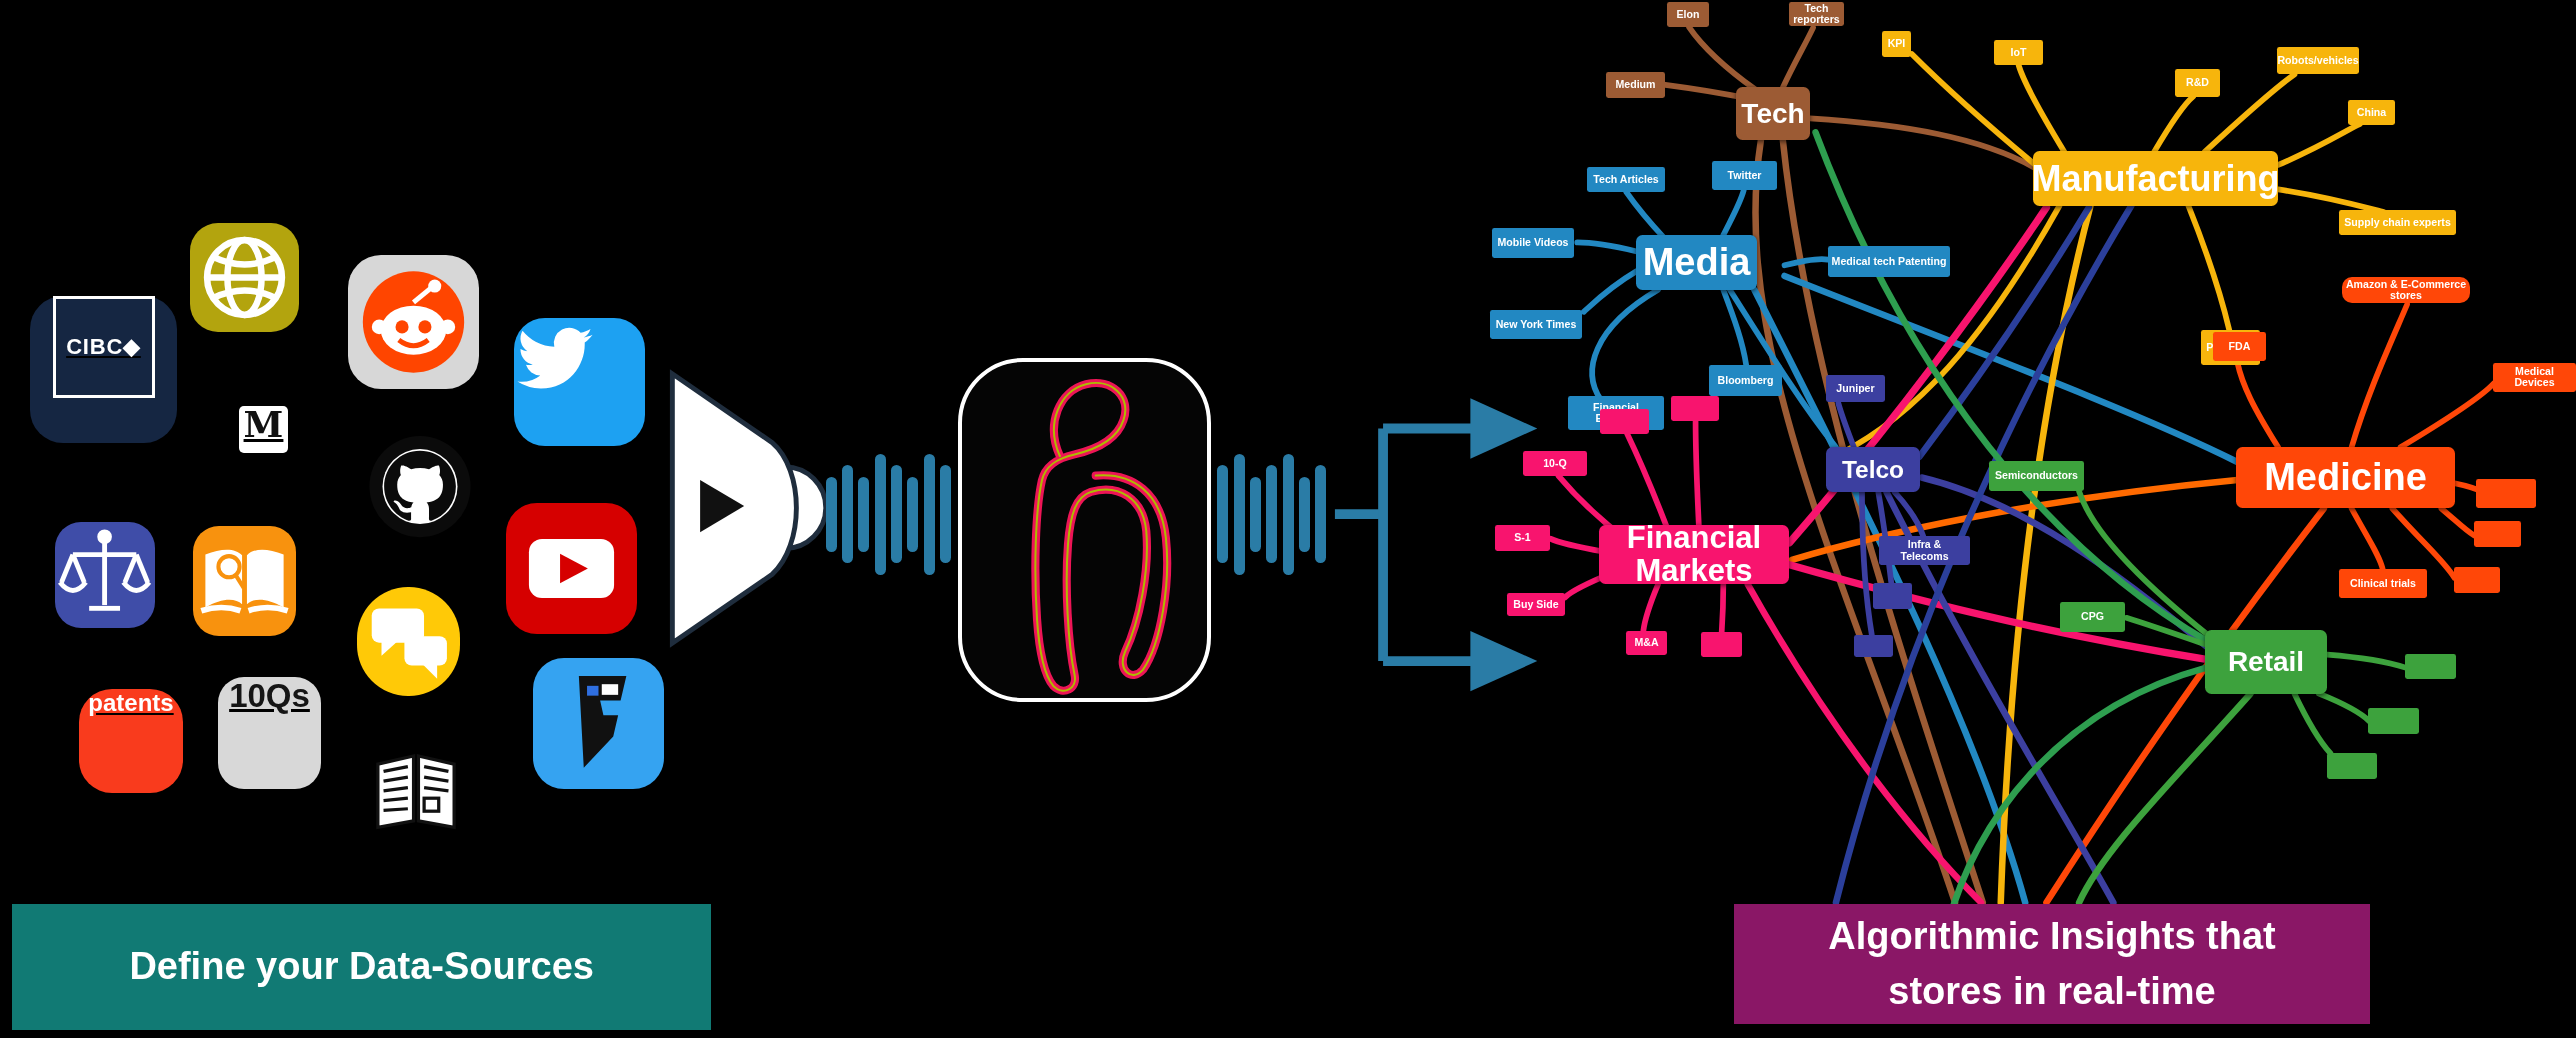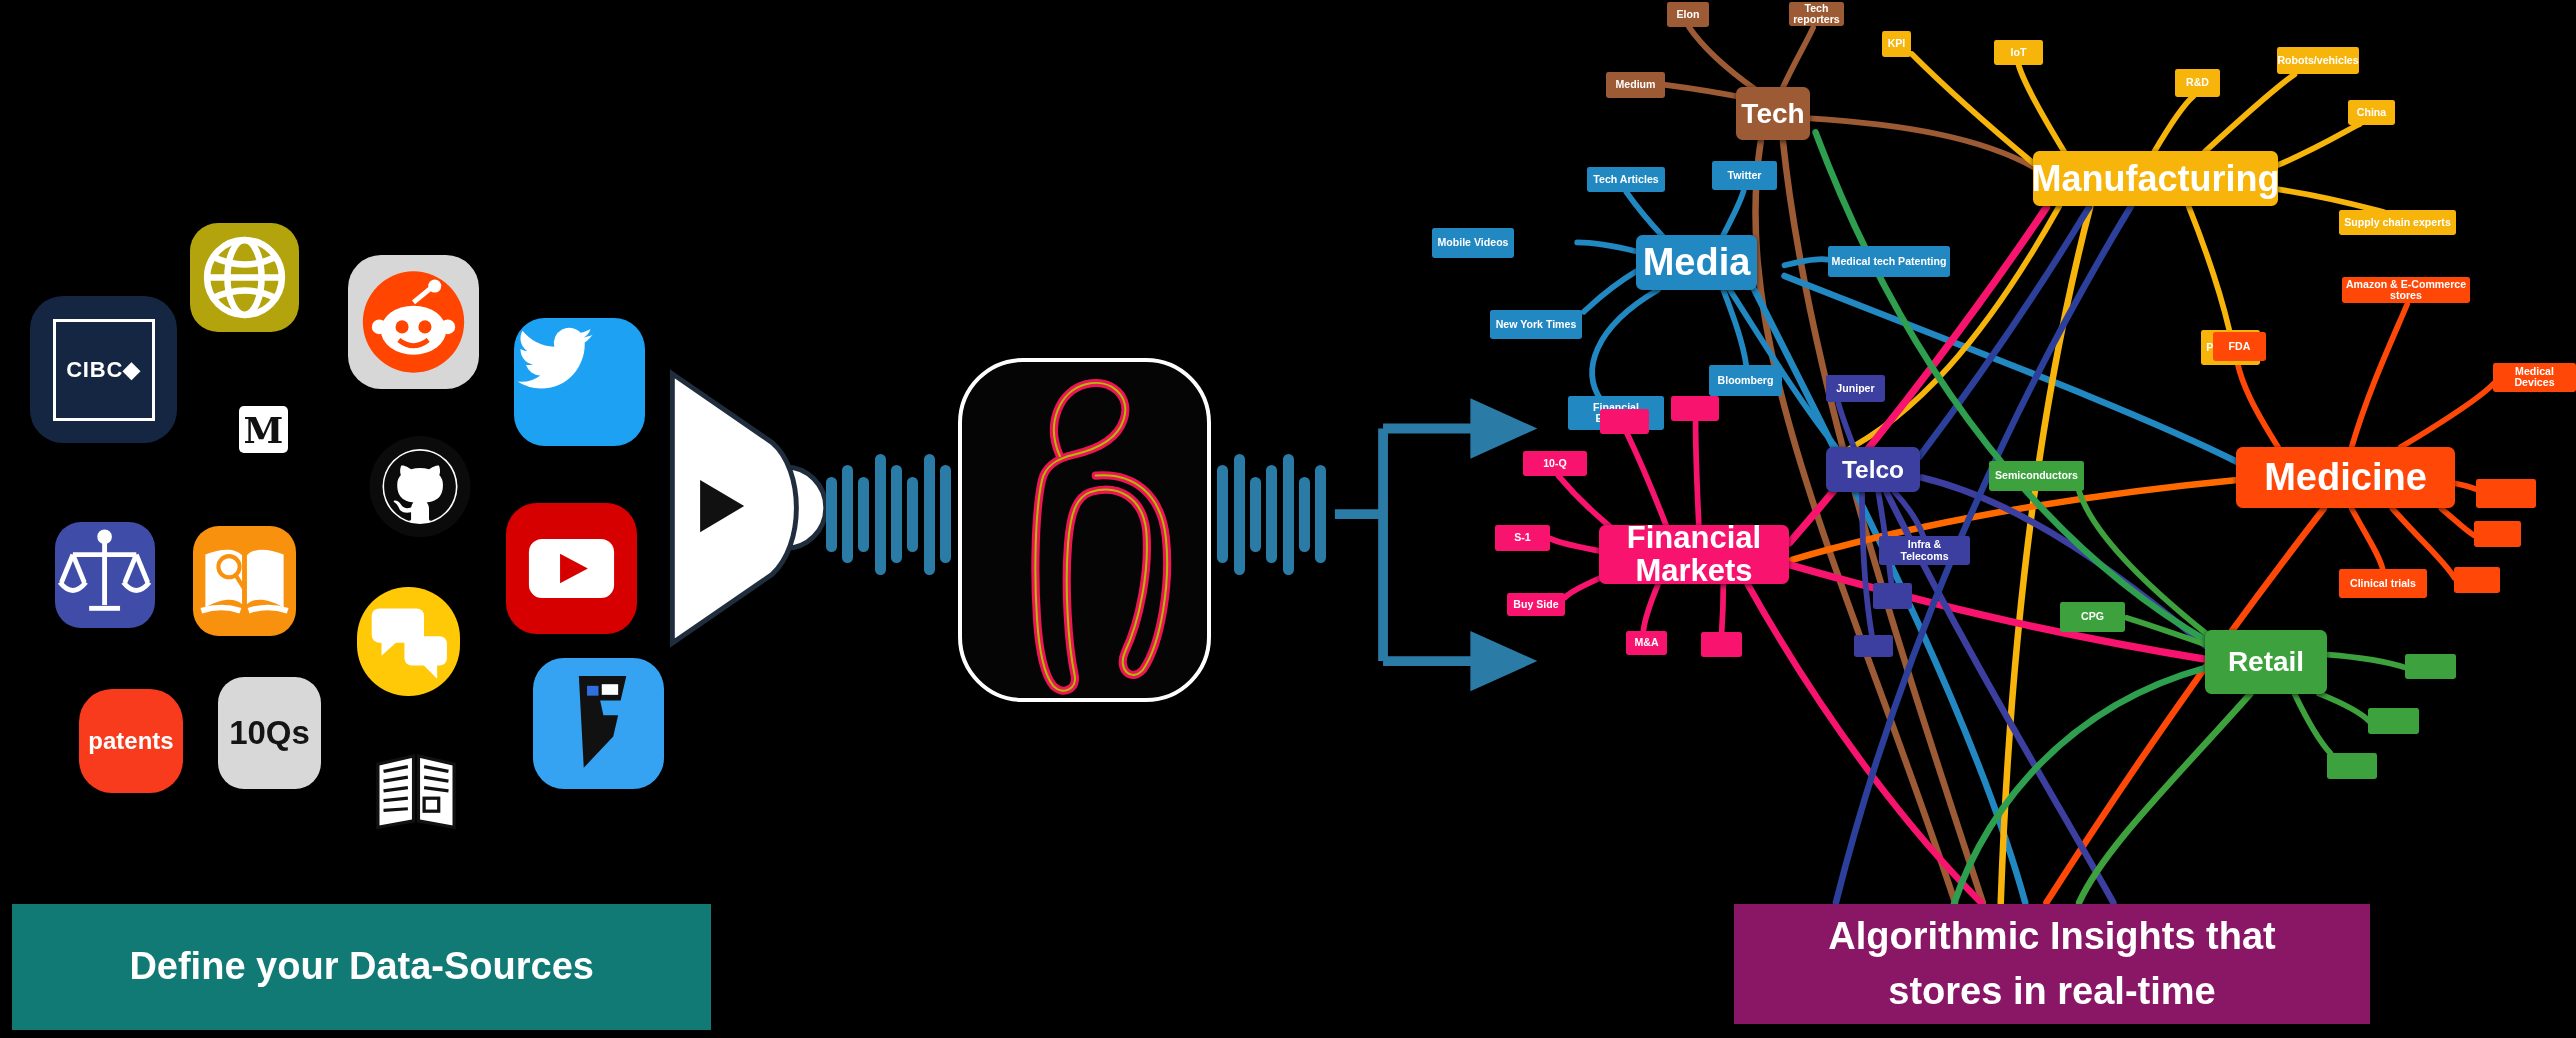--- a/index.html
+++ b/index.html
@@ -1,19 +1,19 @@
 <!DOCTYPE html>
 <html style="font-size:13px"><head>
 <meta charset="utf-8">
 <style>
   html,body{margin:0;padding:0;background:#000;}
   #stage{position:relative;width:2576px;height:1039px;background:#000;overflow:hidden;
          font-family:"Liberation Sans",sans-serif;}
   .abs{position:absolute;}
-  .icon{position:absolute;display:flex;align-items:center;justify-content:center;box-sizing:border-box;}
+  .icon{position:absolute;display:flex;align-items:flex-start;justify-content:center;box-sizing:border-box;text-decoration:underline;}
   .node{position:absolute;color:#fff;display:flex;align-items:center;justify-content:center;
         text-align:center;font-weight:bold;box-sizing:border-box;border-radius:3.3px;
         line-height:1.05;padding:1.6px 3.3px;overflow:hidden;}
   .hub{border-radius:6.5px;box-shadow:0 1.6px 4.9px rgba(0,0,0,.6);}
   .child{font-size:10.6px;border-radius:2.4px;}
   .banner{position:absolute;color:#fff;font-weight:bold;text-align:center;
           display:flex;flex-direction:column;justify-content:center;font-size:38px;line-height:1.45;}
   svg{position:absolute;left:0;top:0;overflow:visible;}
 </style>
 </head>
@@ -282,35 +282,35 @@
   </svg>
 
   <div id="nodes" class="abs">
       <div class="node hub" style="left: 1736px; top: 87px; width: 74px; height: 53px; background: rgb(156, 91, 52); font-size: 28px;">Tech</div>
       <div class="node child" style="left: 1667px; top: 1.6px; width: 42px; height: 25px; background: rgb(156, 91, 52);">Elon</div>
       <div class="node child" style="left: 1789px; top: 1.6px; width: 55px; height: 24.5px; background: rgb(156, 91, 52);">Tech reporters</div>
       <div class="node child" style="left: 1606px; top: 72px; width: 59px; height: 26px; background: rgb(156, 91, 52);">Medium</div>
       <div class="node hub" style="left: 1636px; top: 235px; width: 121px; height: 55px; background: rgb(34, 136, 194); font-size: 38px;">Media</div>
       <div class="node child" style="left: 1587px; top: 167px; width: 78px; height: 24.5px; background: rgb(34, 136, 194);">Tech Articles</div>
       <div class="node child" style="left: 1712px; top: 161px; width: 65px; height: 29px; background: rgb(34, 136, 194);">Twitter</div>
-      <div class="node child" style="left: 1432px; top: 228px; width: 82px; height: 30px; background: rgb(34, 136, 194);">Mobile Videos</div>
+      <div class="node child" style="left: 1492px; top: 228px; width: 82px; height: 30px; background: rgb(34, 136, 194);">Mobile Videos</div>
       <div class="node child" style="left: 1490px; top: 310px; width: 92px; height: 28.6px; background: rgb(34, 136, 194);">New York Times</div>
       <div class="node child" style="left: 1709px; top: 365px; width: 73px; height: 31px; background: rgb(34, 136, 194);">Bloomberg</div>
       <div class="node child" style="left: 1568px; top: 396px; width: 96px; height: 34px; background: rgb(34, 136, 194);">Financial Express</div>
       <div class="node child" style="left: 1828px; top: 246px; width: 122px; height: 31px; background: rgb(34, 136, 194);">Medical tech Patenting</div>
       <div class="node hub" style="left: 2033px; top: 151px; width: 245px; height: 55px; background: rgb(247, 181, 12); font-size: 36px;">Manufacturing</div>
       <div class="node child" style="left: 1882px; top: 31px; width: 29px; height: 26px; background: rgb(247, 181, 12);">KPI</div>
       <div class="node child" style="left: 1994px; top: 40px; width: 49px; height: 24.5px; background: rgb(247, 181, 12);">IoT</div>
       <div class="node child" style="left: 2175px; top: 69px; width: 45px; height: 28px; background: rgb(247, 181, 12);">R&amp;D</div>
       <div class="node child" style="left: 2277px; top: 47px; width: 82px; height: 27px; background: rgb(247, 181, 12);">Robots/vehicles</div>
       <div class="node child" style="left: 2348px; top: 100px; width: 47px; height: 25px; background: rgb(247, 181, 12);">China</div>
       <div class="node child" style="left: 2339px; top: 210px; width: 117px; height: 24.5px; background: rgb(247, 181, 12);">Supply chain experts</div>
       <div class="node child" style="left: 2201px; top: 330px; width: 59px; height: 35px; background: rgb(247, 181, 12);">PLM/CAD</div>
       <div class="node hub" style="left: 2236px; top: 447px; width: 219px; height: 61px; background: rgb(255, 71, 8); font-size: 38px;">Medicine</div>
-      <div class="node child" style="left: 2342px; top: 277px; width: 128px; height: 26px; background: rgb(255, 71, 8);">Amazon &amp; E-Commerce stores</div>
+      <div class="node child" style="left: 2342px; top: 277px; width: 128px; height: 26px; background: rgb(255, 71, 8); border-radius: 10px;">Amazon &amp; E-Commerce stores</div>
       <div class="node child" style="left: 2213px; top: 332px; width: 53px; height: 29px; background: rgb(255, 71, 8);">FDA</div>
       <div class="node child" style="left: 2493px; top: 363px; width: 83px; height: 28.6px; background: rgb(255, 71, 8);">Medical Devices</div>
       <div class="node child" style="left: 2339px; top: 569px; width: 88px; height: 29px; background: rgb(255, 71, 8);">Clinical trials</div>
       <div class="node child" style="left: 2476px; top: 479px; width: 60px; height: 28.6px; background: rgb(255, 71, 8);"></div>
       <div class="node child" style="left: 2474px; top: 521px; width: 47px; height: 26px; background: rgb(255, 71, 8);"></div>
       <div class="node child" style="left: 2454px; top: 567px; width: 46px; height: 26px; background: rgb(255, 71, 8);"></div>
       <div class="node hub" style="left: 1826px; top: 447px; width: 94px; height: 45px; background: rgb(60, 63, 160); font-size: 24.5px;">Telco</div>
       <div class="node child" style="left: 1826px; top: 375px; width: 59px; height: 27px; background: rgb(60, 63, 160);">Juniper</div>
       <div class="node child" style="left: 1879px; top: 536px; width: 91px; height: 29px; background: rgb(60, 63, 160);">Infra &amp; Telecoms</div>
       <div class="node child" style="left: 1873px; top: 583px; width: 39px; height: 26px; background: rgb(60, 63, 160);"></div>

